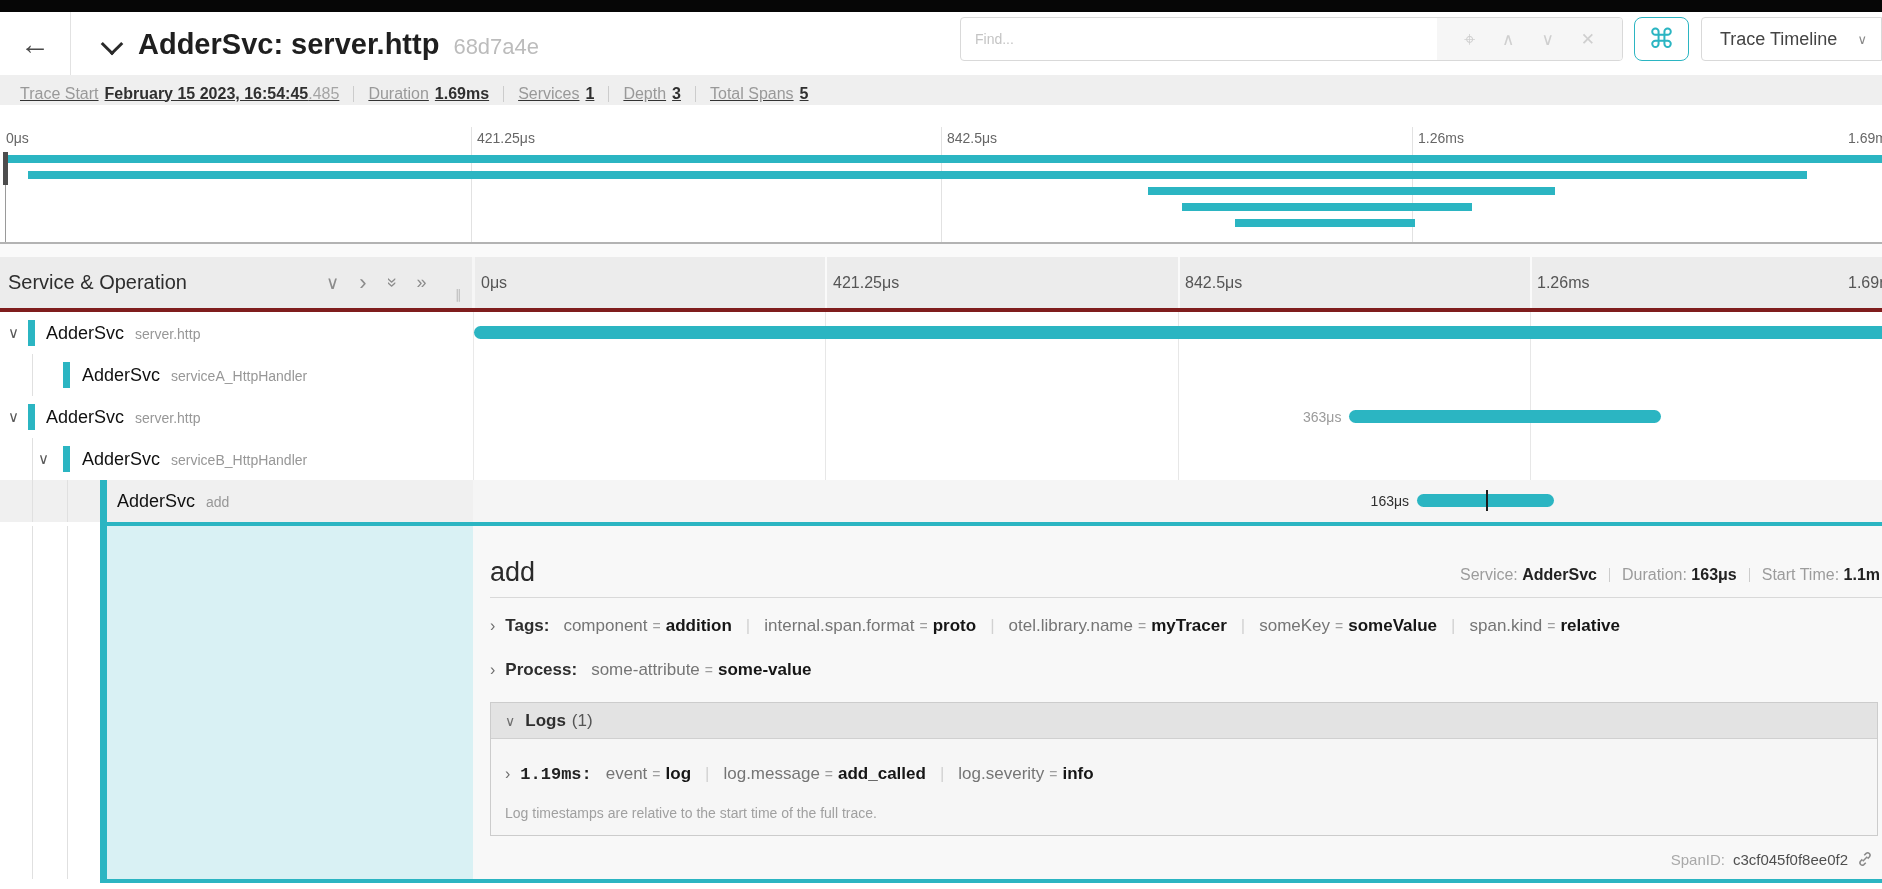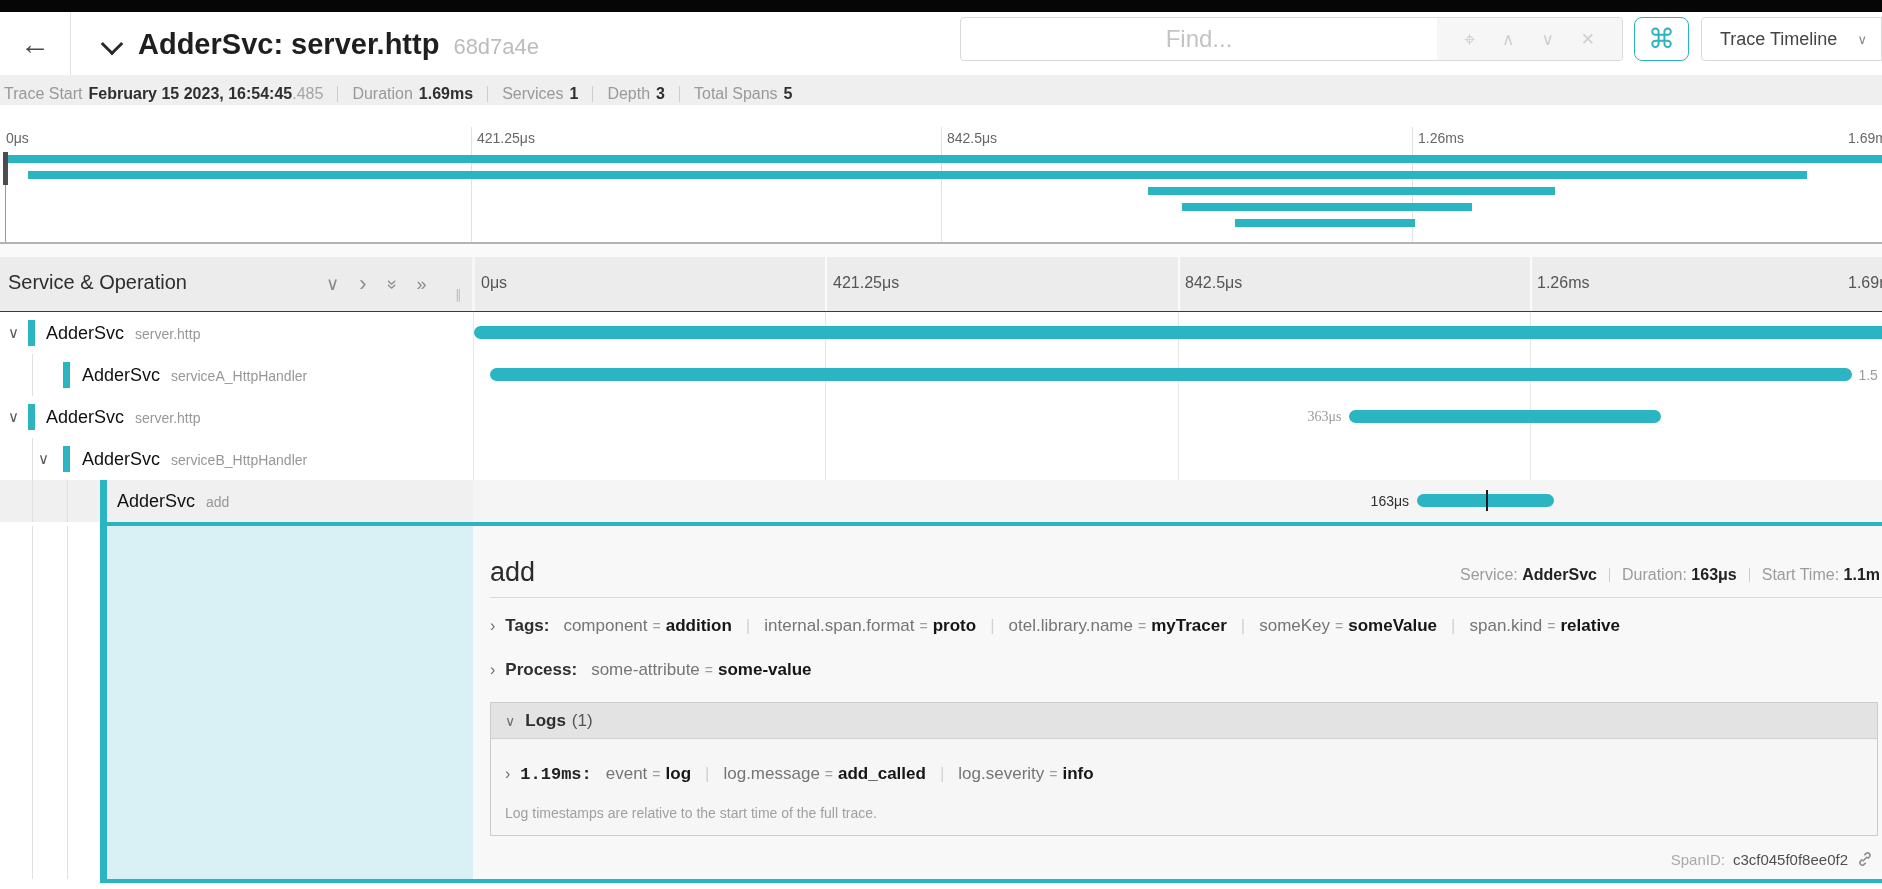--- a/index.html
+++ b/index.html
@@ -10,50 +10,50 @@
   
   .hdr{position:absolute;top:12px;left:0;width:100%;height:63px;background:#fff;border-bottom:1px solid #e3e3e3;}
   .backbox{position:absolute;left:0;top:0;width:70px;height:63px;border-right:1px solid #e2e2e2;
            display:flex;align-items:center;justify-content:center;font-size:30px;color:#4a4a4a;cursor:pointer;}
   .title-chev{position:absolute;left:104px;top:24px;width:13px;height:13px;
               border-right:3px solid #2a2a2a;border-bottom:3px solid #2a2a2a;transform:rotate(45deg);cursor:pointer;}
   .ttl{position:absolute;left:138px;top:16px;font-size:29px;font-weight:600;color:#1f1f1f;white-space:nowrap;}
   .tid{font-size:22px;font-weight:400;color:#bcbcbc;margin-left:14px;}
   .findbox{position:absolute;left:960px;top:5px;width:663px;height:44px;border:1px solid #d9d9d9;
            border-radius:4px;background:#fff;display:flex;box-sizing:border-box;}
-  .find-input{flex:1;border:none;outline:none;font-size:24px;color:#444;padding:0 14px;background:transparent;
-              font-family:"Liberation Sans",sans-serif;text-align:center;}
+  .find-input{flex:1;border:none;outline:none;font-size:14px;color:#444;padding:0 14px;background:transparent;
+              font-family:"Liberation Sans",sans-serif;}
   .find-input::placeholder{color:#c4c4c4;}
   .find-icons{width:185px;background:#f6f6f6;border-radius:0 3px 3px 0;display:flex;align-items:center;
               justify-content:space-evenly;color:#cfcfcf;font-size:17px;}
   .find-icons span{cursor:pointer;}
   .cmdbtn{position:absolute;left:1634px;top:5px;width:55px;height:44px;border:1px solid #2bb5c2;border-radius:8px;
           color:#2bb5c2;font-size:27px;display:flex;align-items:center;justify-content:center;cursor:pointer;box-sizing:border-box;background:#fff;}
   .viewbtn{position:absolute;left:1701px;top:5px;width:181px;height:44px;border:1px solid #d9d9d9;border-radius:4px 0 0 4px;
            background:#fff;font-size:18px;color:#444;display:flex;align-items:center;justify-content:space-between;
            padding:0 14px 0 18px;cursor:pointer;box-sizing:border-box;}
   .viewbtn .vchev{font-size:13px;color:#888;}
   
   .infobar{position:absolute;top:75px;left:0;width:100%;height:38px;background:#efefef;border-bottom:1px solid #ddd;
-           display:flex;align-items:center;padding-left:4px;box-sizing:border-box;font-size:16px;white-space:nowrap;}
+           display:flex;align-items:center;padding-left:20px;box-sizing:border-box;font-size:16px;white-space:nowrap;text-decoration:underline;}
   .ib-label{color:#999;}
   .ib-val{color:#2f2f2f;font-weight:700;margin-left:6px;}
   .ib-suffix{color:#a5a5a5;}
   .ib-div{width:1px;height:16px;background:#ccc;margin:0 14px;}
   
   .minimap{position:absolute;top:105px;left:0;width:100%;height:137px;background:#fff;border-bottom:2px solid #b3b3b3;}
   .mm-tick{position:absolute;top:25px;font-size:14px;color:#666;white-space:nowrap;}
   .mm-grid{position:absolute;top:22px;height:115px;width:1px;background:#e2e2e2;}
   .mm-bar{position:absolute;height:8px;background:#2bb5c2;}
   .mm-scrub{position:absolute;left:3px;top:47px;width:5px;height:33px;background:#4d4d4d;cursor:ew-resize;}
   .mm-scrub-line{position:absolute;left:5px;top:80px;width:1px;height:57px;background:#9a9a9a;}
   
   .gapstrip{position:absolute;top:244px;left:0;width:100%;height:13px;background:#fafafa;}
   
-  .thead{position:absolute;top:257px;left:0;width:100%;height:55px;background:#ececec;border-bottom:1px solid #7f1d1d;box-sizing:border-box;}
+  .thead{position:absolute;top:257px;left:0;width:100%;height:55px;background:#ececec;border-bottom:4px solid #7f1d1d;box-sizing:border-box;}
   .th-title{position:absolute;left:8px;top:14px;font-size:20px;color:#2e2e2e;}
   .th-icons{position:absolute;left:326px;top:0;height:100%;display:flex;align-items:center;gap:20px;color:#8c8c8c;font-size:18px;}
   .th-icons span{cursor:pointer;}
   .rot90{display:inline-block;transform:rotate(90deg);}
   .th-grip{position:absolute;left:455px;top:30px;font-size:13px;color:#bbb;cursor:col-resize;}
   .th-divider{position:absolute;left:472px;top:0;width:3px;height:100%;background:#f6f6f6;}
   .th-grid{position:absolute;top:0;width:2px;height:100%;background:#fafafa;}
   .th-tick{position:absolute;top:17px;font-size:16px;color:#555;white-space:nowrap;}
   
   .rows{position:absolute;top:312px;left:0;width:100%;height:210px;background:#fff;}
@@ -209,37 +209,33 @@
       </div>
       <div class="row" style="top: 42px;">
         <div class="row-left">
           <div class="vguide" style="left: 31.5px;"></div>
           <div class="svc-bar" style="left: 63px;"></div>
           <div class="name-wrap" style="left: 82px;">
             <span class="svc-name">AdderSvc</span>
             <span class="svc-op">serviceA_HttpHandler</span>
           </div>
         </div>
-        <div class="row-right">
-          <div class="tl-bar" style="left: 16.908px; width: 1362.5px;"></div>
-          <div class="tl-label" style="left: 1385.41px;">1.5</div>
-        </div>
       </div>
       <div class="row" style="top: 84px;">
         <div class="row-left">
           <span class="tree-chev" style="left: 8px;">∨</span>
           <div class="svc-bar" style="left: 28px;"></div>
           <div class="name-wrap" style="left: 46px;">
             <span class="svc-name">AdderSvc</span>
             <span class="svc-op">server.http</span>
           </div>
         </div>
         <div class="row-right">
           <div class="tl-bar" style="left: 876.398px; width: 311.389px;"></div>
-          <div class="tl-label" style="right: 540.602px; font-family: Liberation Serif, serif;">363μs</div>
+          <div class="tl-label" style="right: 540.602px;">363μs</div>
         </div>
       </div>
       <div class="row" style="top: 126px;">
         <div class="row-left">
           <div class="vguide" style="left: 31.5px;"></div>
           <span class="tree-chev" style="left: 38px;">∨</span>
           <div class="svc-bar" style="left: 63px;"></div>
           <div class="name-wrap" style="left: 82px;">
             <span class="svc-name">AdderSvc</span>
             <span class="svc-op">serviceB_HttpHandler</span>

